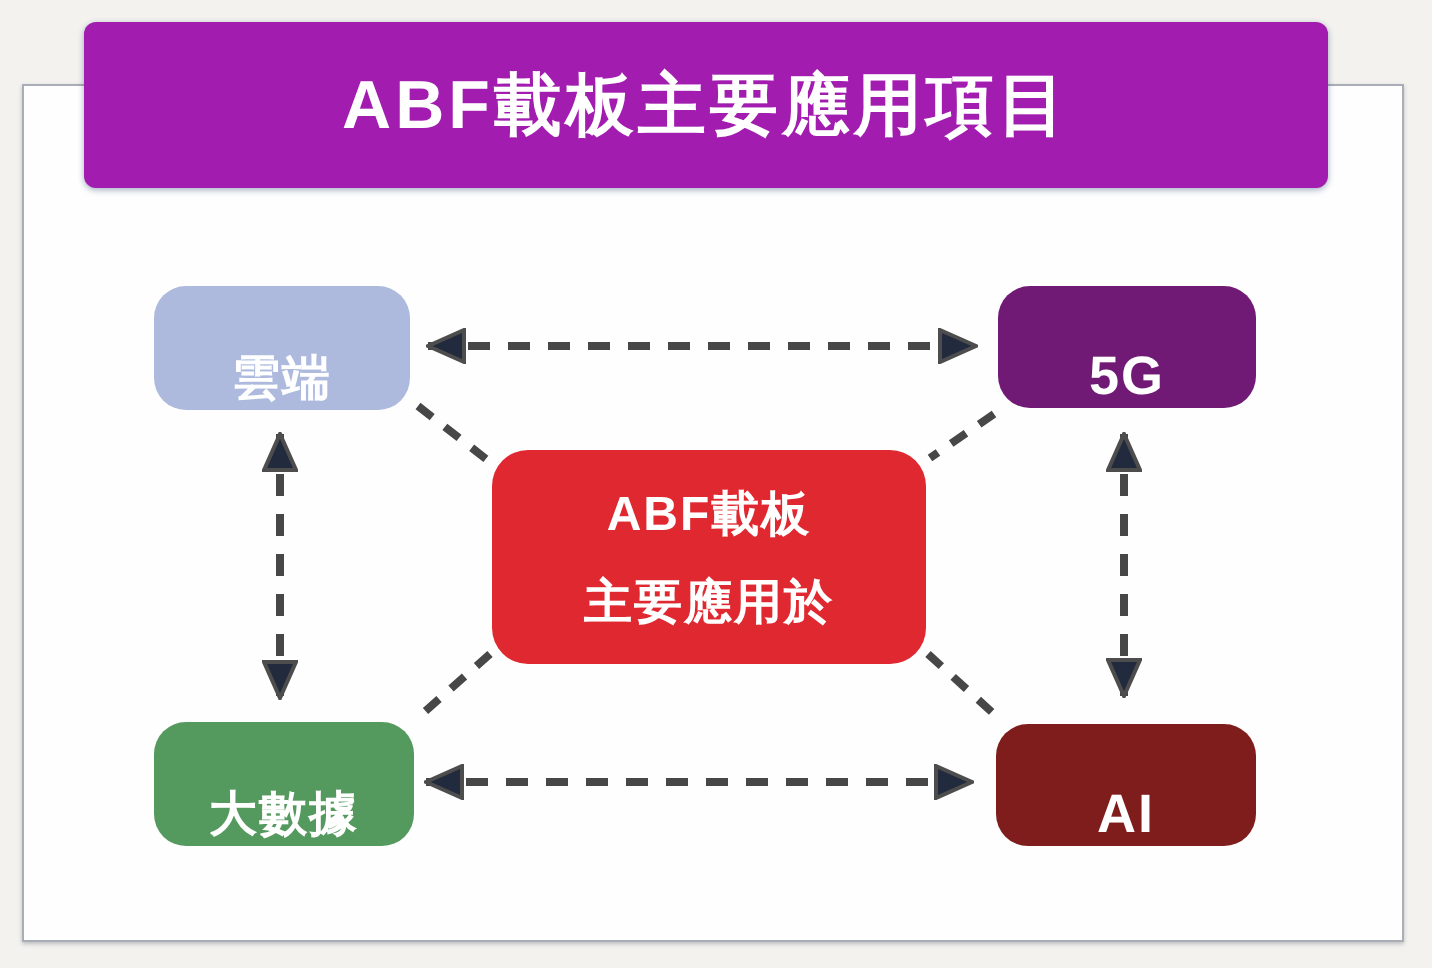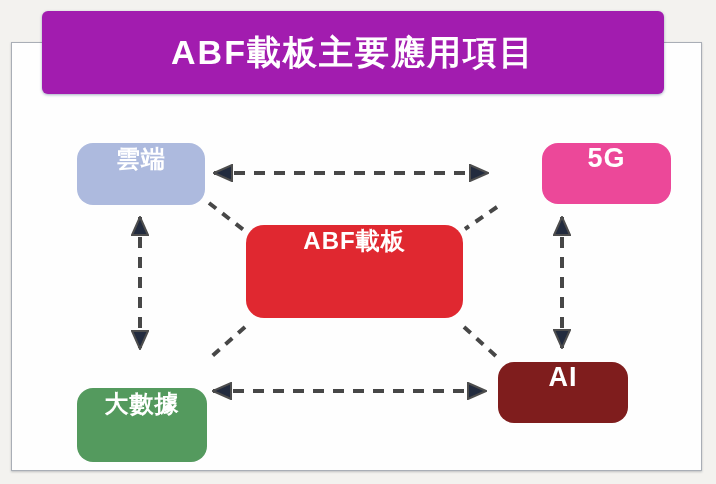--- a/index.html
+++ b/index.html
@@ -18,31 +18,31 @@
     background:#a21caf;border-radius:6px;
     display:flex;align-items:center;justify-content:center;
     box-shadow:0 1px 3px rgba(30,58,104,0.4);
     z-index:3;
   }
   .banner-title{
     color:#ffffff;font-size:34px;font-weight:bold;letter-spacing:2px;
   }
   .node{
     position:absolute;border-radius:16px;z-index:2;
-    display:flex;align-items:flex-start;justify-content:center;
+    display:flex;align-items:flex-end;justify-content:center;
     color:#ffffff;font-weight:bold;font-size:24px;letter-spacing:1px;
   }
   .node-cloud   {left:77px; top:143px;width:128px;height:62px;}
   .node-5g      {left:499px;top:143px;width:129px;height:61px;font-size:27px;}
-  .node-bigdata {left:77px; top:361px;width:130px;height:74px;margin-top:27px;}
+  .node-bigdata {left:77px; top:361px;width:130px;height:62px;}
   .node-ai      {left:498px;top:362px;width:130px;height:61px;font-size:27px;}
   .center-box{
-    position:absolute;left:246px;top:225px;width:217px;height:93px;
+    position:absolute;left:246px;top:225px;width:217px;height:107px;
     border-radius:18px;z-index:2;
-    display:flex;flex-direction:column;align-items:center;justify-content:space-between;
+    display:flex;flex-direction:column;align-items:center;justify-content:center;
     gap:12px;color:#ffffff;font-weight:bold;font-size:24px;letter-spacing:1px;
   }
   svg.arrows{position:absolute;left:0;top:0;z-index:1;}
 </style>
 </head>
 <body>
 
 <div class="card"></div>
 
 <div class="banner">
@@ -64,27 +64,28 @@
   <line x1="209" y1="203" x2="245" y2="231" stroke="#474747" stroke-width="4" stroke-dasharray="9 8"></line>
   <line x1="497" y1="207" x2="465" y2="229" stroke="#474747" stroke-width="4" stroke-dasharray="9 8"></line>
   <line x1="245" y1="327" x2="211" y2="357" stroke="#474747" stroke-width="4" stroke-dasharray="9 8"></line>
   <line x1="464" y1="327" x2="497" y2="357" stroke="#474747" stroke-width="4" stroke-dasharray="9 8"></line>
 </svg>
 
 <div class="node node-cloud" style="background: rgb(173, 186, 222);">
   <span>雲端</span>
 </div>
 
-<div class="node node-5g" style="background: #ec4899; margin-left: 43px;">
+<div class="node node-5g" style="background: #701a75;">
   <span>5G</span>
 </div>
 
 <div class="node node-bigdata" style="background: rgb(84, 154, 94);">
   <span>大數據</span>
 </div>
 
 <div class="node node-ai" style="background: #7f1d1d;">
   <span>AI</span>
 </div>
 
 <div class="center-box" style="background: rgb(224, 40, 48);">
   <span>ABF載板</span>
+  <span>主要應用於</span>
 </div>
 
 </body></html>

